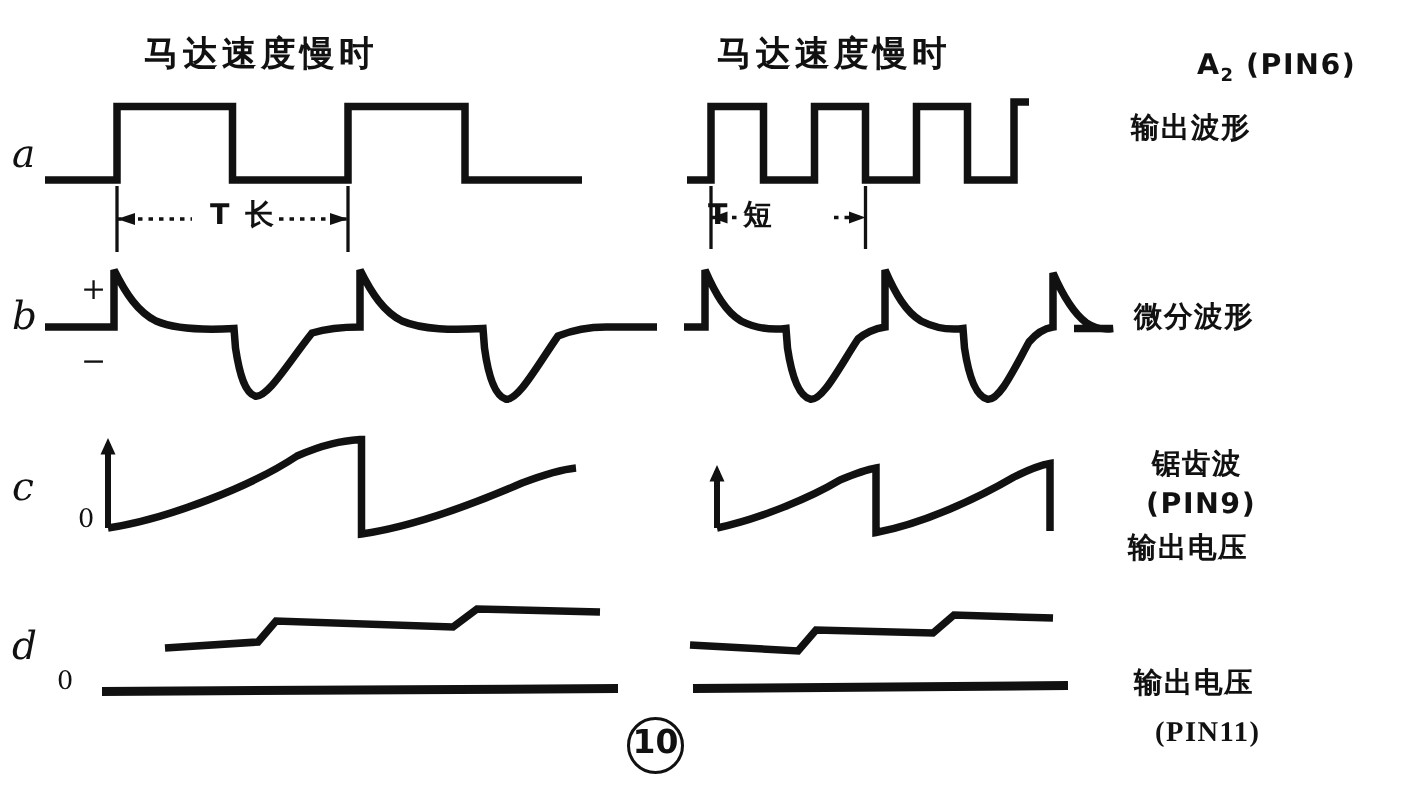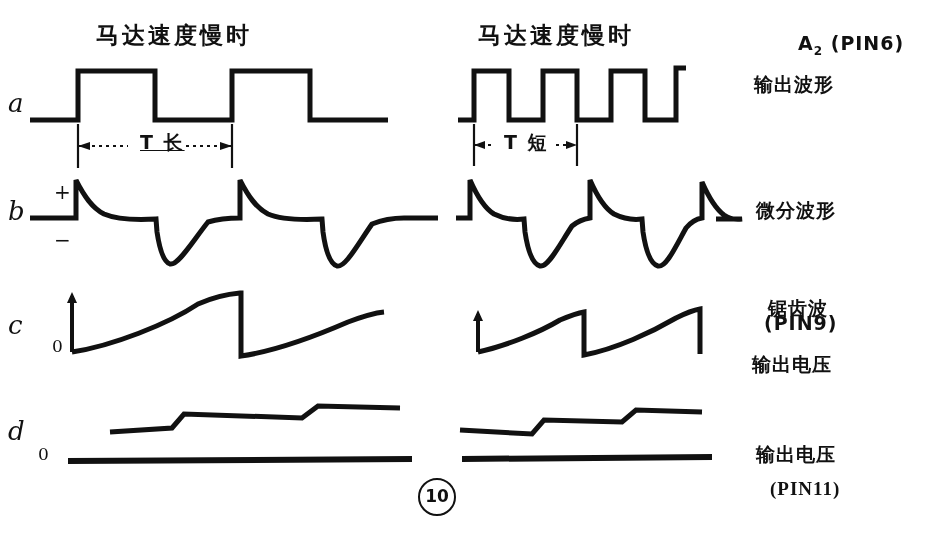--- a/index.html
+++ b/index.html
@@ -21,21 +21,21 @@
   }
   .row-letter{
     font-size:26px;font-style:italic;font-family:"DejaVu Serif","Liberation Serif",serif;
   }
   .tiny-mark{font-size:17px;font-family:"DejaVu Serif","Liberation Serif",serif;}
   .tlabel{font-size:19px;font-weight:700;letter-spacing:2px;}
   .rlabel{font-size:19px;font-weight:700;letter-spacing:1px;}
   .rlabel.en{letter-spacing:1px;font-family:"DejaVu Sans","Liberation Sans",sans-serif;}
   .sub{font-size:12px;vertical-align:sub;}
   .pagenum{
-    font-size:17px;font-weight:700;
+    font-size:22px;font-weight:700;
     width:34px;height:34px;line-height:32px;text-align:center;
     border:2.5px solid #111;border-radius:50%;
   }
 </style>
 </head>
 <body>
 
 <div id="stage">
 
   <div class="txt col-title" style="left:96px;top:20px;">马达速度慢时</div>
@@ -44,32 +44,32 @@
   <div class="txt row-letter" style="left:8px;top:88px;">a</div>
   <div class="txt row-letter" style="left:8px;top:196px;">b</div>
   <div class="txt row-letter" style="left:8px;top:310px;">c</div>
   <div class="txt row-letter" style="left:8px;top:416px;">d</div>
 
   <div class="txt tiny-mark" style="left:54px;top:180px;font-size:20px;">+</div>
   <div class="txt tiny-mark" style="left:54px;top:228px;font-size:20px;">−</div>
   <div class="txt tiny-mark" style="left:52px;top:336px;">0</div>
   <div class="txt tiny-mark" style="left:38px;top:444px;">0</div>
 
-  <div class="txt tlabel" style="left:140px;top:130px;text-decoration:underline;">T 长</div>
-  <div class="txt tlabel" style="left:504px;top:130px;text-align:right;">T 短</div>
+  <div class="txt tlabel" style="left:140px;top:130px;">T 长</div>
+  <div class="txt tlabel" style="left:472px;top:130px;text-align:right;">T 短</div>
 
   <div class="txt rlabel en" style="left:798px;top:32px;">
     <span>A</span><span class="sub">2</span><span> (PIN6)</span>
   </div>
   <div class="txt rlabel" style="left:754px;top:72px;">输出波形</div>
 
   <div class="txt rlabel" style="left:756px;top:198px;">微分波形</div>
 
   <div class="txt rlabel" style="left:768px;top:296px;">锯齿波</div>
-  <div class="txt rlabel en" style="left:764px;top:312px;">(PIN9)</div>
+  <div class="txt rlabel en" style="left:764px;top:325px;">(PIN9)</div>
   <div class="txt rlabel" style="left:752px;top:352px;">输出电压</div>
 
   <div class="txt rlabel" style="left:756px;top:442px;">输出电压</div>
   <div class="txt rlabel en" style="left:770px;top:478px;font-family:Liberation Serif, serif;">(PIN11)</div>
 
   <div class="txt pagenum" style="left:418px;top:478px;">10</div>
 
   <svg id="wave" viewBox="0 0 938 540">
     <g fill="none" stroke="#111" stroke-width="5" stroke-linecap="butt" stroke-linejoin="miter">
 

